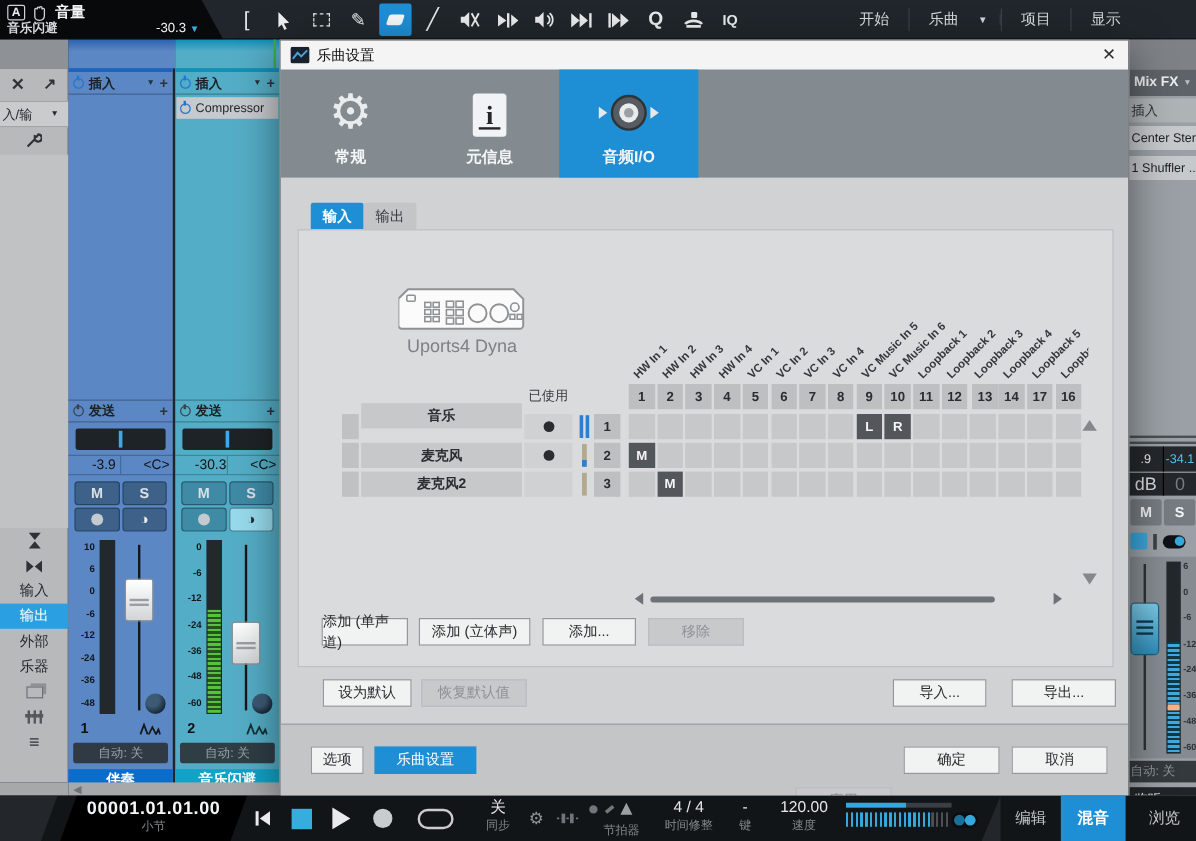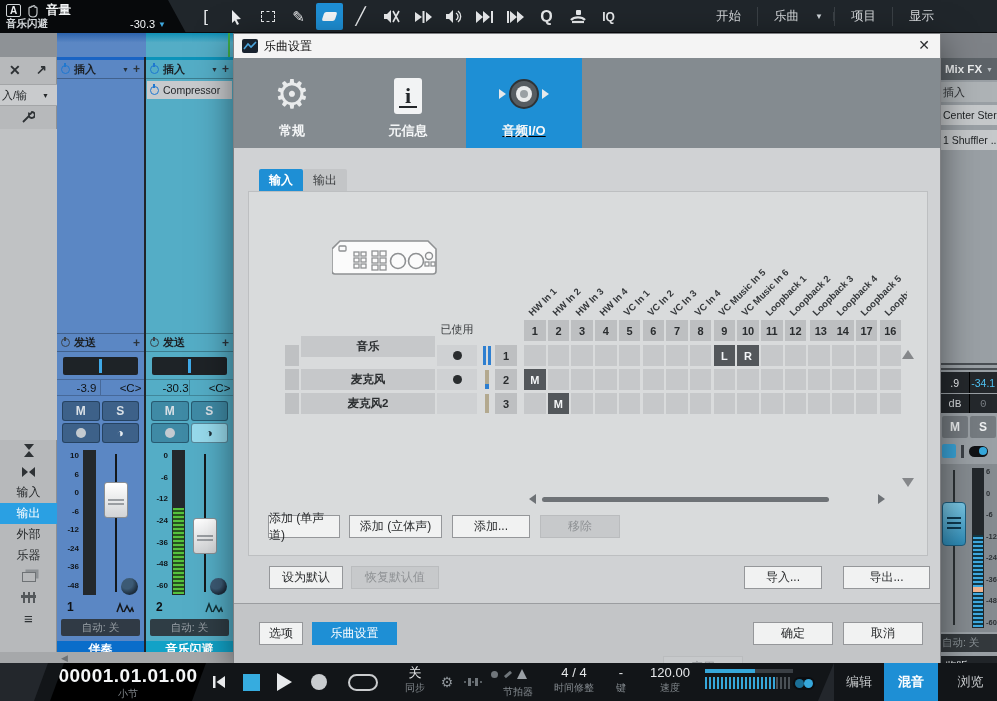--- a/index.html
+++ b/index.html
@@ -115,21 +115,21 @@
   #dialog{ left:233px; top:33px; width:708px; height:630px; background:#d0d2d4;
     border:1px solid #7e8083; box-shadow:0 10px 34px rgba(0,0,0,.5);}
   #dlg-title{ position:absolute; left:0; top:0; width:100%; height:24px; background:#f4f4f4;
     display:flex; align-items:center; padding:0 8px; gap:6px;}
   #dlg-title .t{ font-size:12px; color:#111; }
   #dlg-close{ position:absolute; right:10px; top:3px; font-size:14px; color:#2b2d2f; }
   #dlg-header{ position:absolute; left:0; top:24px; width:100%; height:90px; background:#848b90; display:flex;}
   .bigtab{ width:116px; height:90px; display:flex; flex-direction:column; align-items:center; justify-content:flex-end;
     padding-bottom:8px; gap:8px;}
   .bigtab .lbl{ font-size:13px; font-weight:bold; color:#f4f6f7;}
-  .bigtab.active{ background:#1e8fd5;text-decoration:underline;}
+  .bigtab.active{ background:#1e8fd5;}
   .gearglyph{ font-size:40px; line-height:40px; color:#e9ebec;}
   .infodoc{ width:28px; height:36px; background:#f2f3f4; border-radius:3px; position:relative;
     display:flex; align-items:center; justify-content:center; font-family:"Liberation Serif",serif;
     font-weight:bold; font-size:22px; color:#24272a;}
   .infodoc::after{ content:""; position:absolute; left:5px; right:5px; bottom:6px; height:2px; background:#24272a;}
   .ioicon{ display:flex; align-items:center; gap:3px; height:40px;}
   .ioarrow{ width:0; height:0; border-top:5px solid transparent; border-bottom:5px solid transparent;
     border-left:7px solid #e6e9eb;}
   .donut{ width:30px; height:30px; border-radius:50%; background:#565c61; border:2px solid #2f3336;
     display:flex; align-items:center; justify-content:center;}
@@ -177,21 +177,21 @@
   #rightpanel{ left:941px; top:33px; width:56px; height:630px; background:#9aa0a5; overflow:hidden;}
   #mixfx{ position:absolute; left:0; top:25px; width:56px; height:22px; background:#5d6368; color:#eceeef;
     font-size:11.5px; font-weight:bold; display:flex; align-items:center; padding:0 4px; justify-content:space-between;}
   #rp-ins{ position:absolute; left:0; top:49px; width:56px; height:20px; background:#aeb3b6; color:#2d3033;
     font-size:11px; display:flex; align-items:center; padding-left:2px;}
   .rpitem{ position:absolute; left:0; width:56px; height:20px; background:#c6c9cb; color:#222527; font-size:10.5px;
     display:flex; align-items:center; white-space:nowrap; overflow:hidden; padding-left:2px;}
   #rp-vals{ position:absolute; left:0; top:339px; width:56px; height:21px; background:#24282c; display:flex;}
   #rp-vals div{ flex:1; display:flex; align-items:center; justify-content:center; font-size:10.5px;}
   #rp-db{ position:absolute; left:0; top:361px; width:56px; height:19px; background:#24282c; display:flex;}
-  #rp-db div{ flex:1; display:flex; align-items:center; justify-content:center; font-size:11px;font-family:Liberation Mono, monospace;}
+  #rp-db div{ flex:1; display:flex; align-items:center; justify-content:center; font-size:15px;}
   #rp-ms{ position:absolute; left:0; top:383px; width:56px; height:22px; display:flex; gap:2px; padding:0 1px;}
   #rp-ms div{ flex:1; background:#757b80; border-radius:2px; color:#eff1f2; font-weight:bold; font-size:12px;
     display:flex; align-items:center; justify-content:center;}
   #rp-toggles{ position:absolute; left:0; top:407px; width:56px; height:22px; display:flex; align-items:center; gap:5px; padding-left:1px;}
   #rp-fader{ position:absolute; left:0; top:431px; width:56px; height:168px; background:#858b90;}
   #rp-fader .trk{ position:absolute; left:12px; top:6px; width:2px; height:155px; background:#2c3135;}
   #rp-handle{ position:absolute; left:1px; top:38px; width:24px; height:44px; border-radius:4px;
     background:linear-gradient(#7cc9e6,#2e8cb8); border:1px solid #1d5f80;}
   #rp-handle::after{ content:""; position:absolute; left:4px; right:4px; top:19px; height:2px; background:#0f3a50; box-shadow:0 5px 0 #0f3a50,0 -5px 0 #0f3a50;}
   #rp-meter{ position:absolute; left:31px; top:4px; width:12px; height:160px; background:#23282c;}
@@ -204,21 +204,21 @@
   #rp-auto{ position:absolute; left:0; top:601px; width:56px; height:18px; background:#34393d; color:#8f969b;
     font-size:10.5px; display:flex; align-items:center; padding-left:1px; white-space:nowrap;}
   #rp-mon{ position:absolute; left:0; top:623px; width:56px; height:20px; background:#212529; color:#e4e7e9;
     font-size:11.5px; display:flex; align-items:center; padding-left:4px;}
 
   
   #transport{ left:0; top:663px; width:997px; height:38px; background:#121518;}
   #transport .wedge{ position:absolute; top:0; height:38px; background:#23272c;}
   #posbox{ position:absolute; left:50px; top:0; width:156px; height:38px; background:#000;
     clip-path:polygon(14px 0,156px 0,142px 38px,0 38px); display:flex; flex-direction:column; align-items:center;}
-  #posval{ font-size:19px; font-weight:bold; color:#f4f6f7; letter-spacing:.5px; margin-top:2px;}
+  #posval{ font-size:15px; font-weight:bold; color:#f4f6f7; letter-spacing:.5px; margin-top:2px;}
   #posunit{ font-size:10px; color:#82888d;}
   .tico{ position:absolute; top:0; height:38px; display:flex; align-items:center; justify-content:center;}
   .stopsq{ width:17px; height:17px; background:#36acdf;}
   .playtri{ width:0; height:0; border-top:9px solid transparent; border-bottom:9px solid transparent; border-left:15px solid #e8eaec;}
   .reccirc{ width:16px; height:16px; border-radius:50%; background:#c9cccf;}
   .looppill{ width:30px; height:17px; border:2.5px solid #caccce; border-radius:9px;}
   .tstack{ position:absolute; top:3px; display:flex; flex-direction:column; align-items:center; gap:1px;}
   .tstack .v{ font-size:13px; color:#e6e8ea; line-height:14px;}
   .tstack .l{ font-size:10px; color:#82888d;}
   .dimico{ color:#8e9499; }
@@ -605,20 +605,21 @@
             <rect x="48" y="19" width="6" height="5"></rect>
           <rect x="40" y="26" width="6" height="5"></rect>
             <rect x="48" y="26" width="6" height="5"></rect>
         </g>
         <circle cx="66" cy="22" r="7.5" fill="none" stroke="#8f9193" stroke-width="1.6"></circle>
         <circle cx="84" cy="22" r="7.5" fill="none" stroke="#8f9193" stroke-width="1.6"></circle>
         <circle cx="97" cy="17" r="3.5" fill="none" stroke="#8f9193" stroke-width="1.4"></circle>
         <rect x="93" y="23" width="4" height="4" fill="none" stroke="#8f9193" stroke-width="1.3"></rect>
         <rect x="99" y="23" width="4" height="4" fill="none" stroke="#8f9193" stroke-width="1.3"></rect>
       </svg>
+      <div id="devname">Uports4 Dyna</div>
 
       <div id="diag-labels">
           <div class="diag" style="left: 285px;">HW In 1</div>
           <div class="diag" style="left: 308.7px;">HW In 2</div>
           <div class="diag" style="left: 332.4px;">HW In 3</div>
           <div class="diag" style="left: 356.1px;">HW In 4</div>
           <div class="diag" style="left: 379.8px;">VC In 1</div>
           <div class="diag" style="left: 403.5px;">VC In 2</div>
           <div class="diag" style="left: 427.2px;">VC In 3</div>
           <div class="diag" style="left: 450.9px;">VC In 4</div>

